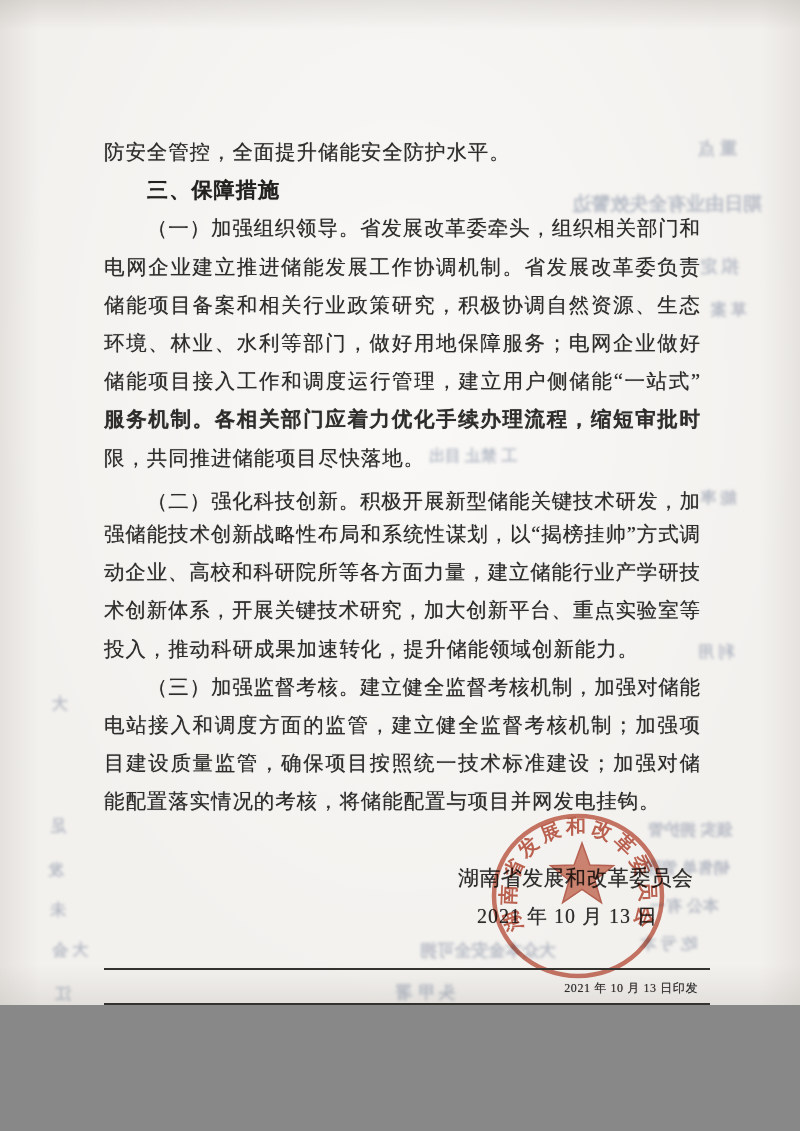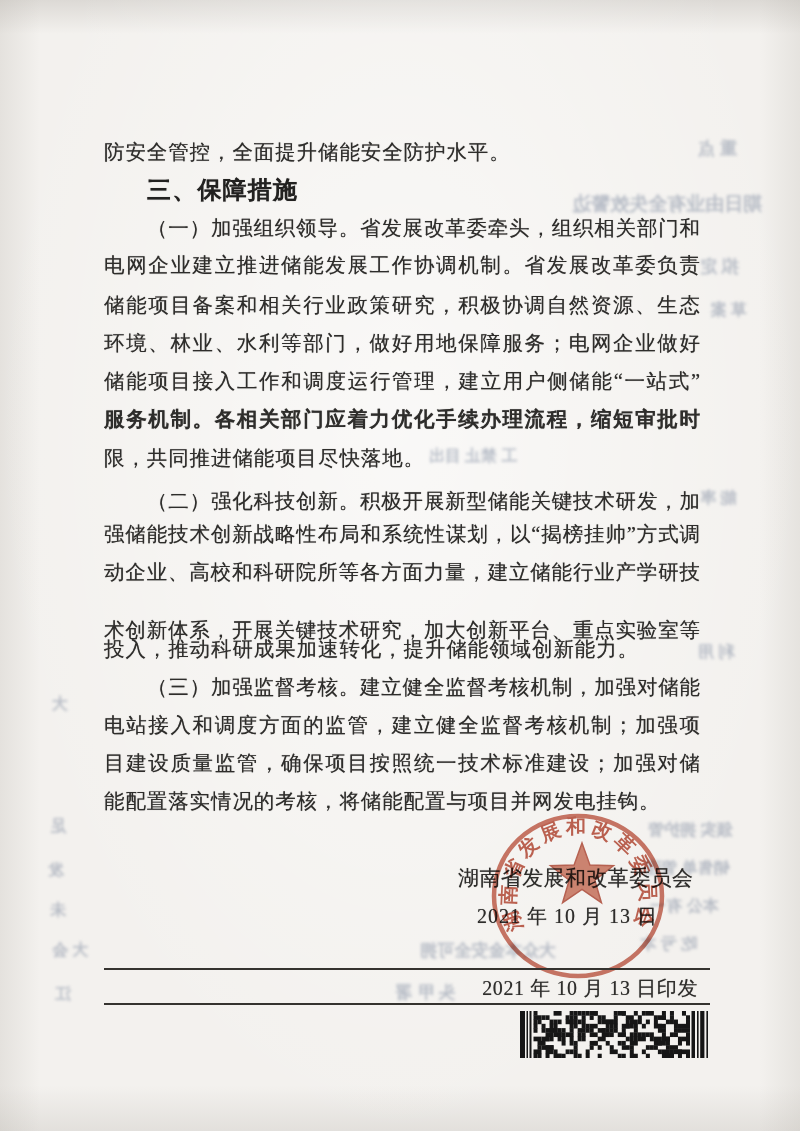--- a/index.html
+++ b/index.html
@@ -1,34 +1,34 @@
 <!DOCTYPE html>
 <html><head>
 <meta charset="utf-8">
 <style>
   html,body{margin:0;padding:0;background:#888;}
   .scan{
-    position:relative;width:800px;height:1131px;overflow:hidden;
+    position:relative;width:800px;height:1005px;overflow:hidden;
     background:
       radial-gradient(ellipse at 50% 38%, rgba(255,255,255,.55), rgba(255,255,255,0) 72%),
       linear-gradient(90deg, rgba(176,171,163,.22), rgba(176,171,163,0) 5%, rgba(176,171,163,0) 95%, rgba(176,171,163,.20)),
       linear-gradient(180deg, rgba(168,163,156,.30), rgba(168,163,156,0) 3%, rgba(168,163,156,0) 96%, rgba(168,163,156,.22)),
       #f3f1ee;
     font-family:"Liberation Serif","DejaVu Serif",serif;
   }
   
   .line{
     position:absolute;left:104px;width:596px;height:38px;line-height:38px;
     font-size:20.5px;color:#2e2d2b;white-space:nowrap;
     text-shadow:0 0 .7px rgba(46,45,43,.65);
   }
   .line.fill{text-align:justify;text-align-last:justify;text-justify:inter-character;white-space:normal;overflow:hidden;}
   .line.indent{padding-left:43px;width:553px;}
   .line.short{letter-spacing:.9px;}
-  .line.bold{font-weight:700;font-size:24px;font-family:"Liberation Sans","DejaVu Sans",sans-serif;letter-spacing:1.2px;color:#222120;}
+  .line.bold{font-weight:700;font-size:21px;font-family:"Liberation Sans","DejaVu Sans",sans-serif;letter-spacing:1.2px;color:#222120;}
   
   .sig-org{
     position:absolute;left:458px;top:859px;height:38px;line-height:38px;
     font-size:21px;letter-spacing:.4px;color:#2e2d2b;text-shadow:0 0 .7px rgba(46,45,43,.65);
   }
   .sig-date{
     position:absolute;left:477px;top:897px;height:38px;line-height:38px;
     font-size:20px;letter-spacing:1px;color:#2e2d2b;text-shadow:0 0 .7px rgba(46,45,43,.65);
   }
   
@@ -39,21 +39,21 @@
   
   .rule{position:absolute;left:104px;width:606px;height:2px;background:#35332f;}
   .rule.top{top:968px;height:2.4px;}
   .rule.bottom{top:1003px;}
   .footer-office{
     position:absolute;left:118px;top:972px;height:32px;line-height:32px;
     font-size:20px;letter-spacing:1px;color:#2e2d2b;text-shadow:0 0 .7px rgba(46,45,43,.6);
   }
   .footer-date{
     position:absolute;right:102px;top:972px;height:32px;line-height:32px;
-    font-size:20px;letter-spacing:.6px;color:#2e2d2b;text-shadow:0 0 .7px rgba(46,45,43,.6);
+    font-size:12px;letter-spacing:.6px;color:#2e2d2b;text-shadow:0 0 .7px rgba(46,45,43,.6);
   }
   .barcode{position:absolute;left:520px;top:1011px;}
   
   .ghost{
     position:absolute;transform:scaleX(-1);filter:blur(1.7px);
     color:rgba(124,136,158,.5);font-weight:700;white-space:nowrap;
     font-family:"Liberation Sans","DejaVu Sans",sans-serif;pointer-events:none;
   }
 </style>
 </head>
@@ -80,30 +80,30 @@
       <div class="ghost" style="left: 52px; top: 940px; font-size: 16px;">大 会</div>
       <div class="ghost" style="left: 420px; top: 939.25px; font-size: 17px;">大众本金安全可拥</div>
       <div class="ghost" style="left: 395px; top: 981.25px; font-size: 17px;">头 甲 署</div>
       <div class="ghost" style="left: 55px; top: 984px; font-size: 16px;">江</div>
     </div>
 
   <div id="body-lines">
       <div class="line short" style="top: 133px;">防安全管控，全面提升储能安全防护水平。</div>
       <div class="line short indent bold" style="top: 171.2px;">三、保障措施</div>
       <div class="line fill indent" style="top: 209.4px;">（一）加强组织领导。省发展改革委牵头，组织相关部门和</div>
-      <div class="line fill" style="top: 247.6px; font-family: Liberation Mono, monospace;">电网企业建立推进储能发展工作协调机制。省发展改革委负责</div>
+      <div class="line fill" style="top: 247.6px;">电网企业建立推进储能发展工作协调机制。省发展改革委负责</div>
       <div class="line fill" style="top: 285.8px; font-family: Liberation Serif, serif;">储能项目备案和相关行业政策研究，积极协调自然资源、生态</div>
       <div class="line fill" style="top: 324px;">环境、林业、水利等部门，做好用地保障服务；电网企业做好</div>
       <div class="line fill" style="top: 362.2px;">储能项目接入工作和调度运行管理，建立用户侧储能“一站式”</div>
       <div class="line fill" style="top: 400.4px; font-weight: bold;">服务机制。各相关部门应着力优化手续办理流程，缩短审批时</div>
       <div class="line short" style="top: 438.6px;">限，共同推进储能项目尽快落地。</div>
       <div class="line fill indent" style="top: 482px;">（二）强化科技创新。积极开展新型储能关键技术研发，加</div>
       <div class="line fill" style="top: 515px;">强储能技术创新战略性布局和系统性谋划，以“揭榜挂帅”方式调</div>
       <div class="line fill" style="top: 553.2px; font-family: Liberation Serif, serif;">动企业、高校和科研院所等各方面力量，建立储能行业产学研技</div>
-      <div class="line fill" style="top: 591.4px; margin-top: 20px;">术创新体系，开展关键技术研究，加大创新平台、重点实验室等</div>
+      <div class="line fill" style="top: 591.4px;">术创新体系，开展关键技术研究，加大创新平台、重点实验室等</div>
       <div class="line short" style="top: 629.6px;">投入，推动科研成果加速转化，提升储能领域创新能力。</div>
       <div class="line fill indent" style="top: 667.8px;">（三）加强监督考核。建立健全监督考核机制，加强对储能</div>
       <div class="line fill" style="top: 706px;">电站接入和调度方面的监管，建立健全监督考核机制；加强项</div>
       <div class="line fill" style="top: 744.2px;">目建设质量监管，确保项目按照统一技术标准建设；加强对储</div>
       <div class="line short" style="top: 782.4px;">能配置落实情况的考核，将储能配置与项目并网发电挂钩。</div>
     </div>
 
   <div class="sig-org">湖南省发展和改革委员会</div>
   <div class="sig-date">2021 年 10 月 13 日</div>
 

